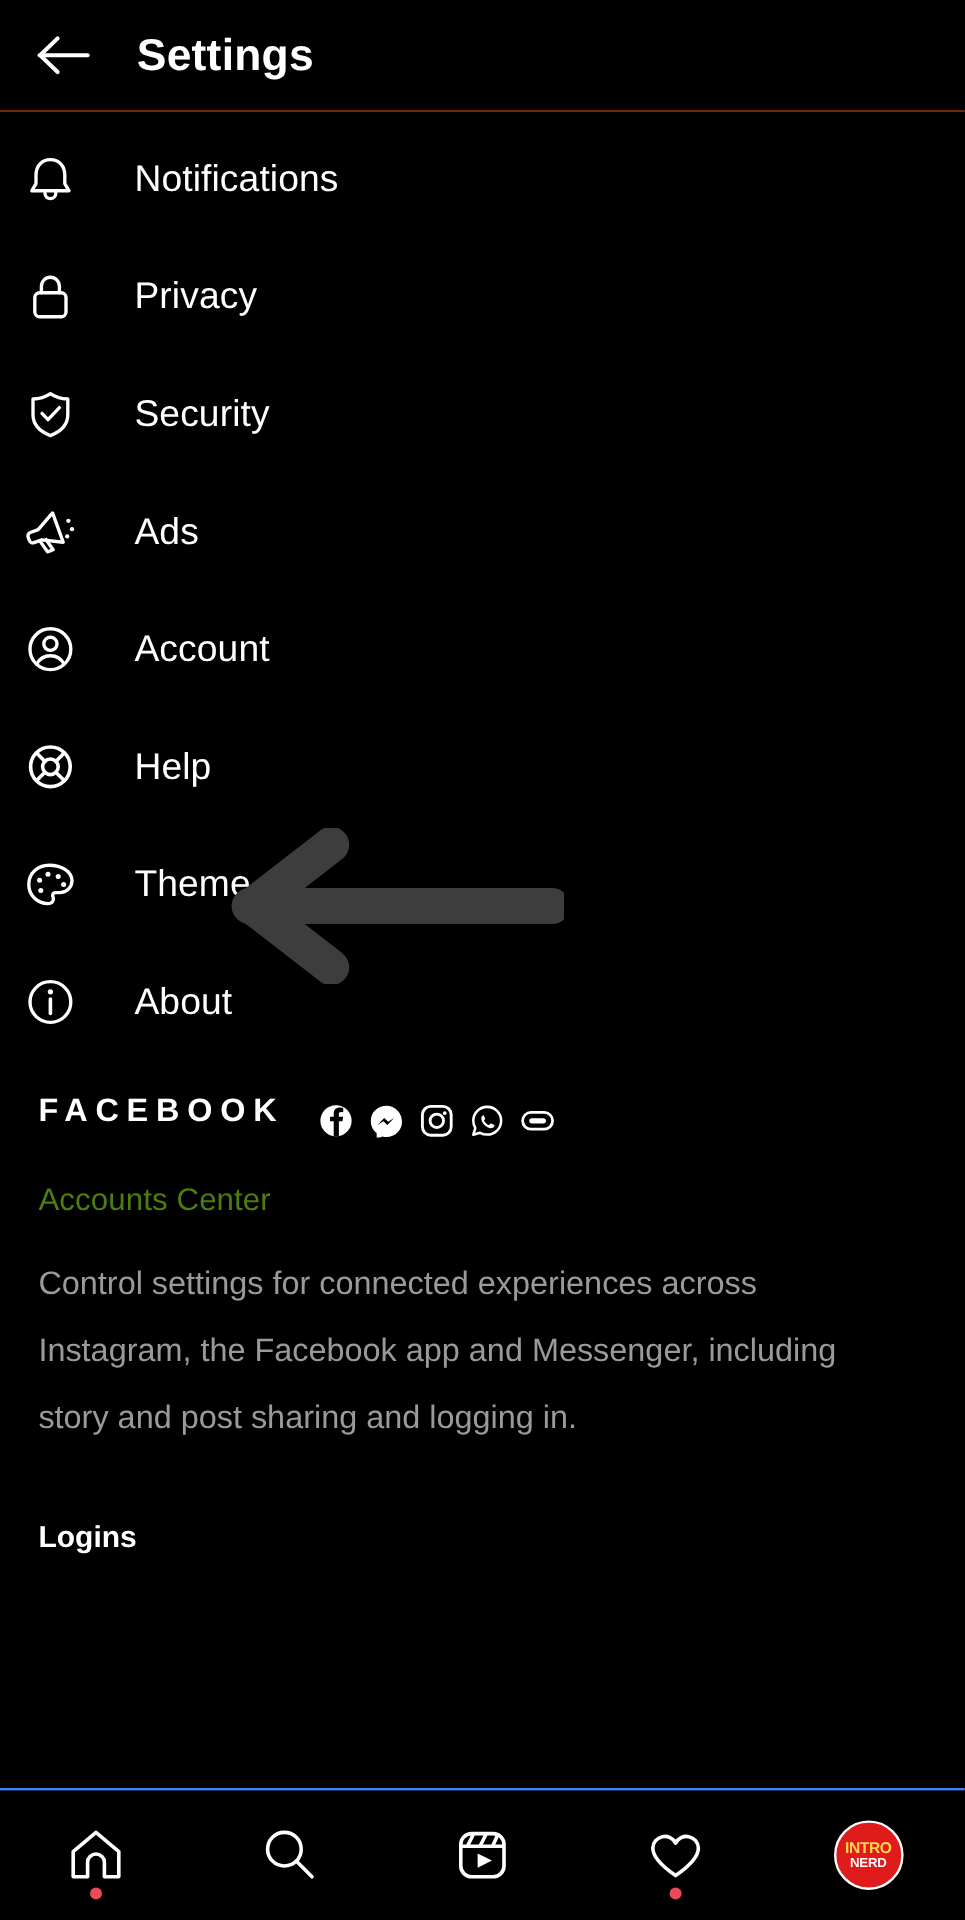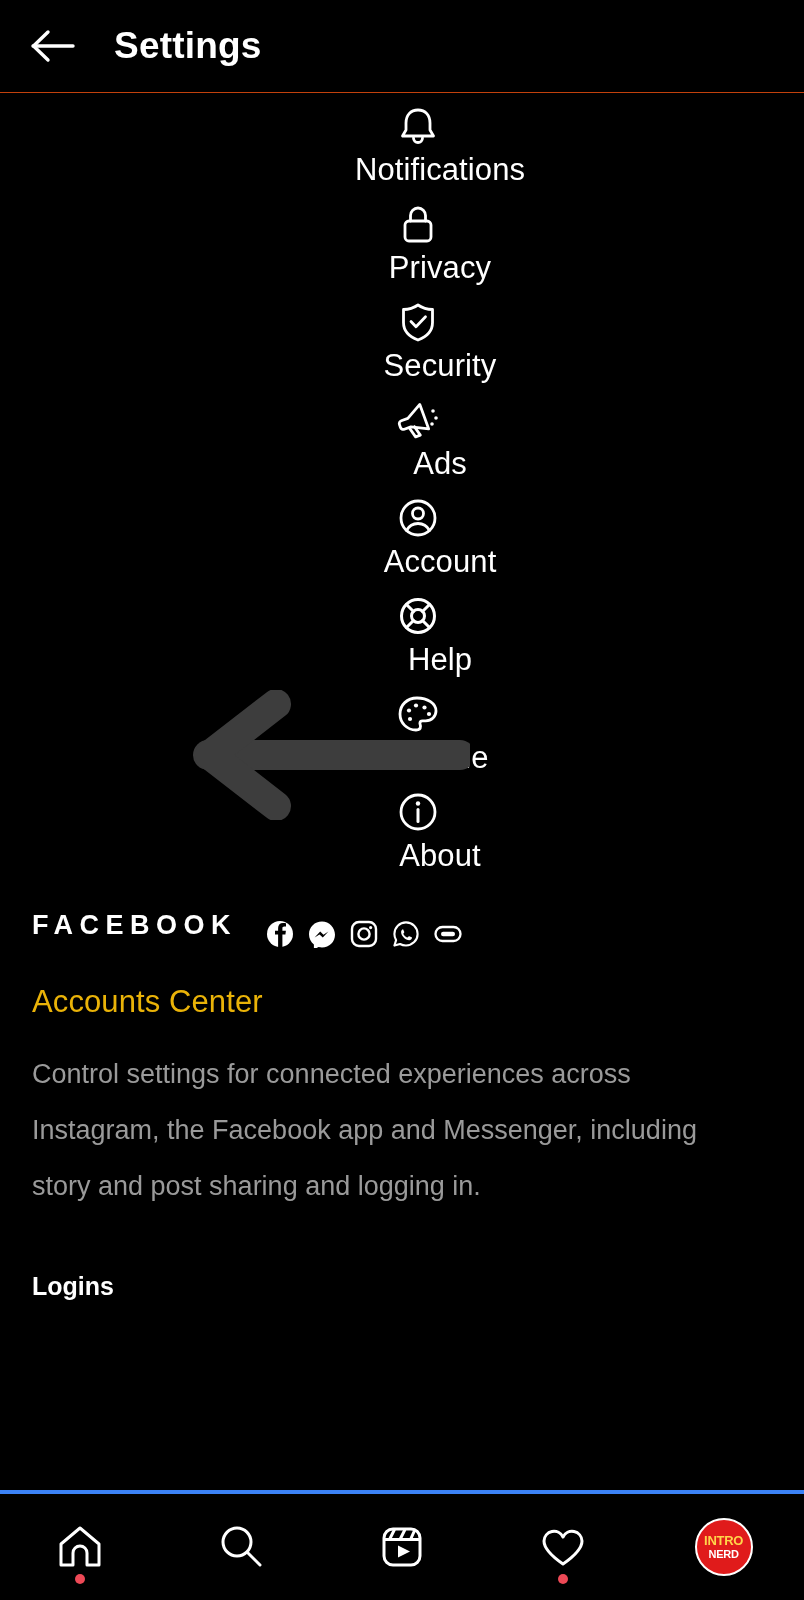--- a/index.html
+++ b/index.html
@@ -43,25 +43,24 @@
   }
 
   
   .settings-list {
     padding-top: 7px;
   }
   .settings-row {
     height: 98px;
     display: flex;
     align-items: center;
-    padding-left: 32px;
+    padding-left: 16px;
     box-sizing: border-box;
     cursor: pointer;
     position: relative;
-    flex-direction: column;
   }
   .row-icon {
     width: 52px;
     height: 52px;
     display: flex;
     align-items: center;
     justify-content: center;
     flex: 0 0 52px;
   }
   .row-label {
@@ -104,22 +103,22 @@
   }
   .fb-app-icon {
     width: 30px;
     height: 30px;
     display: flex;
     align-items: center;
     justify-content: center;
   }
   .accounts-center-link {
     display: block;
-    font-size: 31px;
-    color: #eab308;
+    font-size: 26px;
+    color: #4d7c0f;
     margin-top: 26px;
     letter-spacing: 0.1px;
     cursor: pointer;
   }
   .accounts-desc {
     font-size: 27px;
     line-height: 56px;
     color: #9a9a9a;
     margin-top: 26px;
     max-width: 710px;
@@ -131,21 +130,21 @@
     margin-top: 58px;
   }
 
   
   .bottom-nav {
     position: absolute;
     left: 0;
     right: 0;
     bottom: 0;
     height: 110px;
-    border-top: 4px solid #3b82f6;
+    border-top: 2px solid #3b82f6;
     display: flex;
     align-items: center;
     justify-content: space-around;
     background: #000000;
     box-sizing: border-box;
   }
   .nav-item {
     width: 110px;
     height: 110px;
     display: flex;

